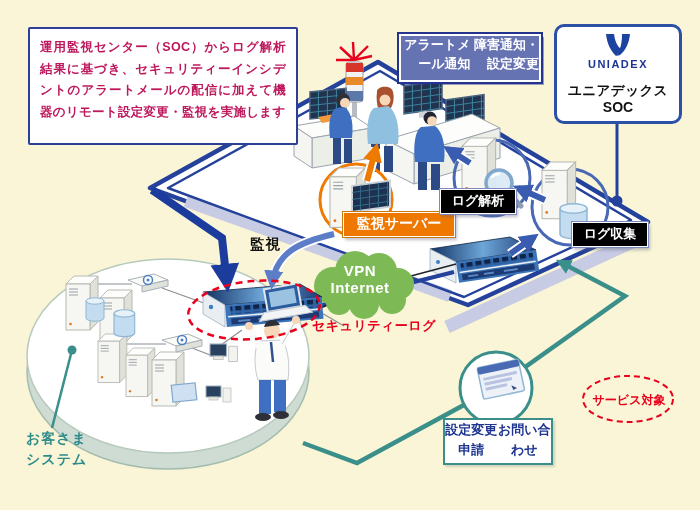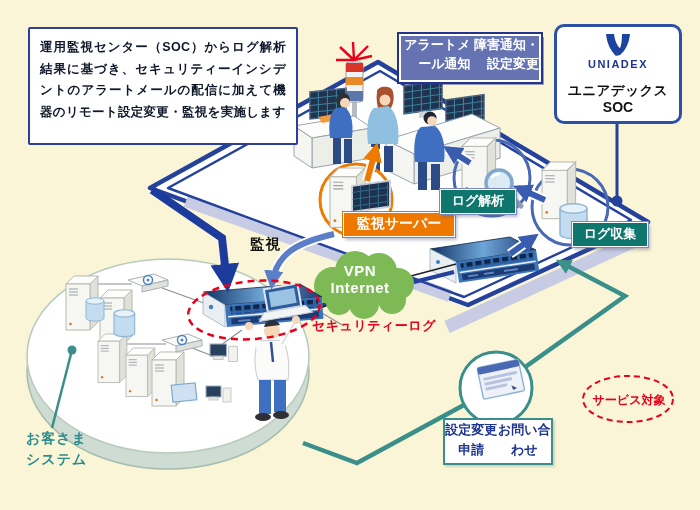--- a/index.html
+++ b/index.html
@@ -6,21 +6,21 @@
   .stage{
     position:relative;width:700px;height:510px;overflow:hidden;
     background:#f9f5d6;
     font-family:"Liberation Sans","DejaVu Sans",sans-serif;
   }
   .stage svg.scene{position:absolute;left:0;top:0;}
   .abs{position:absolute;}
   .desc-box{
     left:28px;top:27px;width:270px;height:118px;box-sizing:border-box;
     background:#fff;border:2.5px solid #2b3f96;border-radius:2px;
-    padding:8px 10px;color:#0f172a;font-weight:bold;font-size:12.5px;
+    padding:8px 10px;color:#be185d;font-weight:bold;font-size:12.5px;
     line-height:1.72;letter-spacing:.3px;text-align:justify;
   }
   .alert-box{
     left:399px;top:34px;width:142px;height:48px;box-sizing:border-box;
     background:#6673b3;border:2px solid #fff;outline:2px solid #24348e;
     box-shadow:3px 3px 0 rgba(36,52,142,.45);
     color:#fff;font-weight:bold;font-size:13px;text-align:right;
     display:flex;flex-direction:row;justify-content:center;line-height:1.45;
   }
   .uni-box{
@@ -29,21 +29,21 @@
     display:flex;flex-direction:column;align-items:center;justify-content:center;
   }
   .uni-word{color:#1d3490;font-weight:bold;font-size:11px;letter-spacing:1.5px;margin-top:1px;}
   .uni-name{color:#111;font-weight:bold;font-size:13.5px;margin-top:12px;letter-spacing:.5px;}
   .uni-soc{color:#111;font-weight:bold;font-size:14px;line-height:1.1;}
   .lbl{
     position:absolute;box-sizing:border-box;height:25px;line-height:21px;
     text-align:center;color:#fff;font-weight:bold;font-size:13px;
     border:1.5px solid #fff;box-shadow:2px 3px 3px rgba(90,95,120,.4);
   }
-  .lbl-blue{background:#0f766e;outline:1.5px solid #7d89bd;}
+  .lbl-blue{background:#000000;outline:1.5px solid #7d89bd;}
   .lbl-orange{background:#ee7800;outline:1.5px solid #cc7a10;font-size:14px;}
   .cloud-text{
     left:316px;top:262px;width:88px;text-align:center;color:#fff;
     font-weight:bold;font-size:15px;line-height:1.15;letter-spacing:.5px;
   }
   .kanshi{left:250px;top:235px;color:#111;font-weight:bold;font-size:14.5px;letter-spacing:1px;}
   .seclog{left:312px;top:317px;color:#e8001c;font-weight:bold;font-size:13px;letter-spacing:.5px;}
   .svc{left:584px;top:392px;width:90px;text-align:center;color:#e8001c;font-weight:bold;font-size:12px;}
   .req-box{
     left:443px;top:418px;width:110px;height:47px;box-sizing:border-box;

